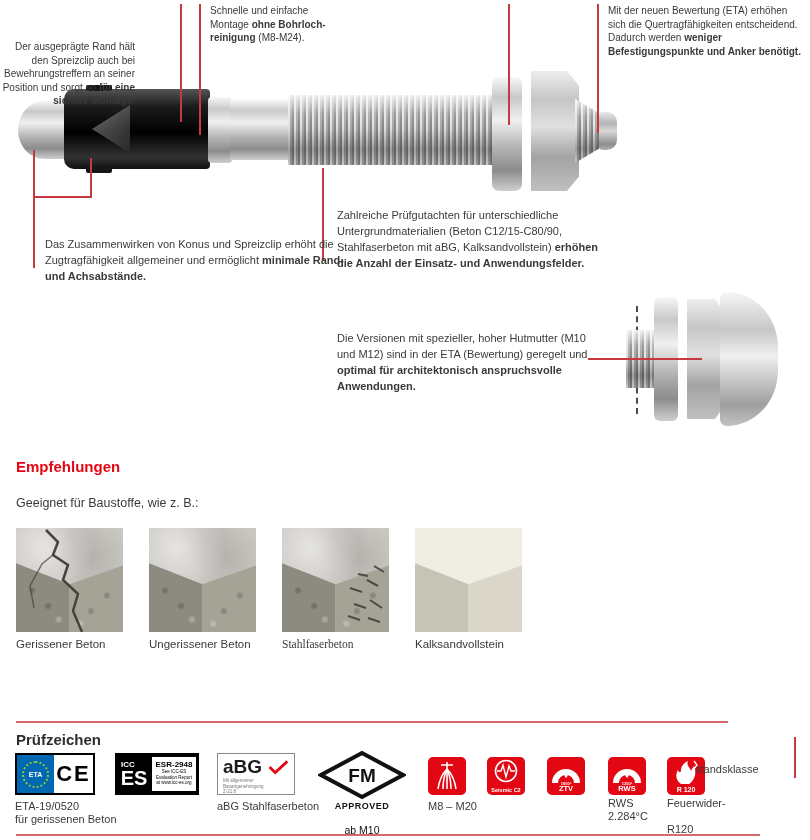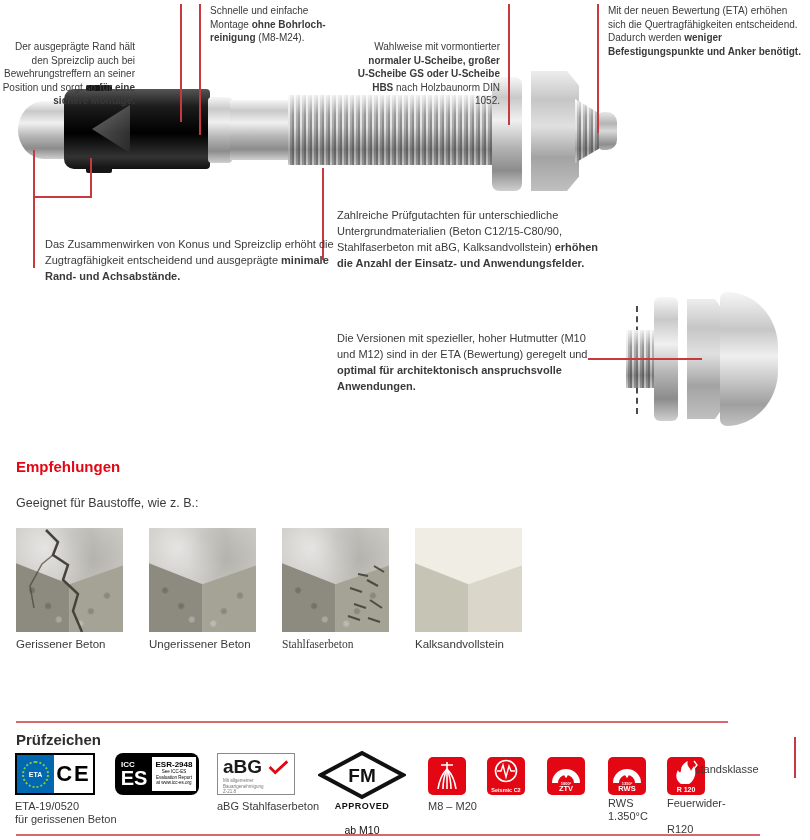--- a/index.html
+++ b/index.html
@@ -82,21 +82,21 @@
   .cube-caption{position:absolute;top:638px;font-size:11.5px;color:#3a3a39;}
 
   
   .badge-caption{position:absolute;font-size:11px;line-height:13.5px;color:#3a3a39;}
   .badge-ce{left:15px;top:753px;width:80px;height:42px;border:2px solid #000;display:flex;box-sizing:border-box;background:#fff;}
   .ce-blue{width:37px;background:#0067b1;display:flex;align-items:center;justify-content:center;}
   .eta-ring{width:27px;height:27px;border-radius:50%;border:2px dotted #8dc63f;display:flex;align-items:center;justify-content:center;box-sizing:border-box;}
   .eta-text{color:#fff;font-size:7px;font-weight:700;}
   .ce-white{flex:1;display:flex;align-items:center;justify-content:center;font-size:22px;font-weight:700;letter-spacing:2px;color:#000;}
 
-  .badge-icc{left:115px;top:753px;width:84px;height:42px;background:#000;border-radius:8px;display:flex;align-items:center;padding:3px;box-sizing:border-box;}
+  .badge-icc{left:115px;top:753px;width:84px;height:42px;background:#000;border-radius:0;display:flex;align-items:center;padding:3px;box-sizing:border-box;}
   .icc-left{width:32px;color:#fff;text-align:center;}
   .icc-top{font-size:8px;font-weight:700;line-height:8px;text-align:left;padding-left:3px;}
   .icc-main{font-size:20px;font-weight:700;line-height:18px;}
   .icc-right{flex:1;background:#fff;height:34px;margin-left:2px;text-align:center;padding-top:3px;box-sizing:border-box;color:#000;}
   .esr{font-size:8px;font-weight:700;}
   .icc-small{font-size:4.5px;line-height:5.5px;}
 
   .badge-abg{left:217px;top:753px;width:78px;height:42px;background:#fff;border:1px solid #8a8a8a;box-sizing:border-box;padding:2px 5px;}
   .abg-row{display:flex;align-items:center;gap:6px;}
   .abg-label{font-size:19px;font-weight:700;color:#1a1a1a;}
@@ -149,23 +149,22 @@
   <div class="vline" style="left:597px;top:4px;height:129px;"></div>
   <div class="vline" style="left:322px;top:168px;height:92px;"></div>
   <div class="vline" style="left:33px;top:150px;height:118px;"></div>
   <div class="hline" style="left:33px;top:196px;width:59px;"></div>
   <div class="vline" style="left:90px;top:158px;height:40px;"></div>
   <div class="hline" style="left:588px;top:358px;width:114px;"></div>
   <div class="vline" style="left:794px;top:737px;height:41px;"></div>
 
   <div class="note ra" style="left:0;top:4px;width:135px;"><span>Der ausgeprägte Rand hält den Spreizclip auch bei Bewehrungstreffern an seiner Position und sorgt so </span><span class="seg-b">für eine sichere Montage.</span></div>
   <div class="note" style="left:210px;top:4px;width:128px;"><span>Schnelle und einfache Montage </span><span class="seg-b">ohne Bohrloch-reinigung</span><span> (M8-M24).</span></div>
-  <div class="note ra" style="left:356px;top:4px;width:144px;"><span>Wahlweise mit vormontierter </span><span class="seg-b">normaler U-Scheibe, großer U-Scheibe GS oder U-Scheibe HBS</span><span> nach Holzbaunorm DIN 1052.</span></div>
   <div class="note" style="left:608px;top:4px;width:195px;"><span>Mit der neuen Bewertung (ETA) erhöhen sich die Quertragfähigkeiten entscheidend. Dadurch werden </span><span class="seg-b">weniger Befestigungspunkte und Anker benötigt.</span></div>
-  <div class="note-lg" style="left:45px;top:236px;width:302px;"><span>Das Zusammenwirken von Konus und Spreizclip erhöht die Zugtragfähigkeit entscheidend und ausgeprägte </span><span class="seg-b">minimale Rand- und Achsabstände.</span></div>
+  <div class="note-lg" style="left:45px;top:236px;width:302px;"><span>Das Zusammenwirken von Konus und Spreizclip erhöht die Zugtragfähigkeit allgemeiner und ermöglicht </span><span class="seg-b">minimale Rand- und Achsabstände.</span></div>
   <div class="note-lg" style="left:337px;top:207px;width:277px;"><span>Zahlreiche Prüfgutachten für unterschiedliche Untergrundmaterialien (Beton C12/15-C80/90, Stahlfaserbeton mit aBG, Kalksandvollstein) </span><span class="seg-b">erhöhen die Anzahl der Einsatz- und Anwendungsfelder.</span></div>
   <div class="note-lg" style="left:337px;top:330px;width:265px;"><span>Die Versionen mit spezieller, hoher Hutmutter (M10 und M12) sind in der ETA (Bewertung) geregelt und </span><span class="seg-b">optimal für architektonisch anspruchsvolle Anwendungen.</span></div>
 
   <div class="h-red" style="left:16px;top:458px;">Empfehlungen</div>
   <div class="sub" style="left:16px;top:496px;">Geeignet für Baustoffe, wie z. B.:</div>
 
   <div class="cube" style="left:16px;" data-variant="cracked">
     <div class="face-top"></div>
       <div class="face-left"></div>
       <div class="face-right"></div>
@@ -289,21 +288,21 @@
 
   <div class="rb" style="left:608px;">
     <svg width="38" height="26" viewBox="0 0 38 26">
       <path d="M5 26 A14 14 0 0 1 33 26 L27 26 A8 8 0 0 0 11 26 Z" fill="#fff"></path>
       <path d="M19 12 C16 16 17 19 19 21 C21 19 22 16 19 12 Z" fill="#fff"></path>
     </svg>
     <div class="rb-label" style="font-size:4px;bottom:9px;">1350°</div>
     <div class="rb-label" style="font-size:7.5px;">RWS</div>
   </div>
   <div class="badge-caption" style="left:608px;top:797px;">RWS</div>
-  <div class="badge-caption" style="left:608px;top:810px;">1.350°C</div>
+  <div class="badge-caption" style="left:608px;top:810px;">2.284°C</div>
 
   <div class="rb" style="left:667px;">
     <svg width="38" height="28" viewBox="0 0 38 28">
       <path d="M14 27 C9 24 8 18 11 13 C12 16 14 16 14 13 C14 9 17 6 21 4 C19 9 23 10 24 14 C25 11 26 11 27 9 C30 15 28 23 22 27 Z" fill="#fff"></path>
       <path d="M27 4 L30 8 L27 12" stroke="#fff" stroke-width="1.4" fill="none"></path>
     </svg>
     <div class="rb-label" style="font-size:7px;">R 120</div>
   </div>
   <div class="badge-caption" style="left:667px;top:797px;">Feuerwider-</div>
   <div class="badge-caption" style="left:667px;top:763px;margin-left:28px;">standsklasse</div>

